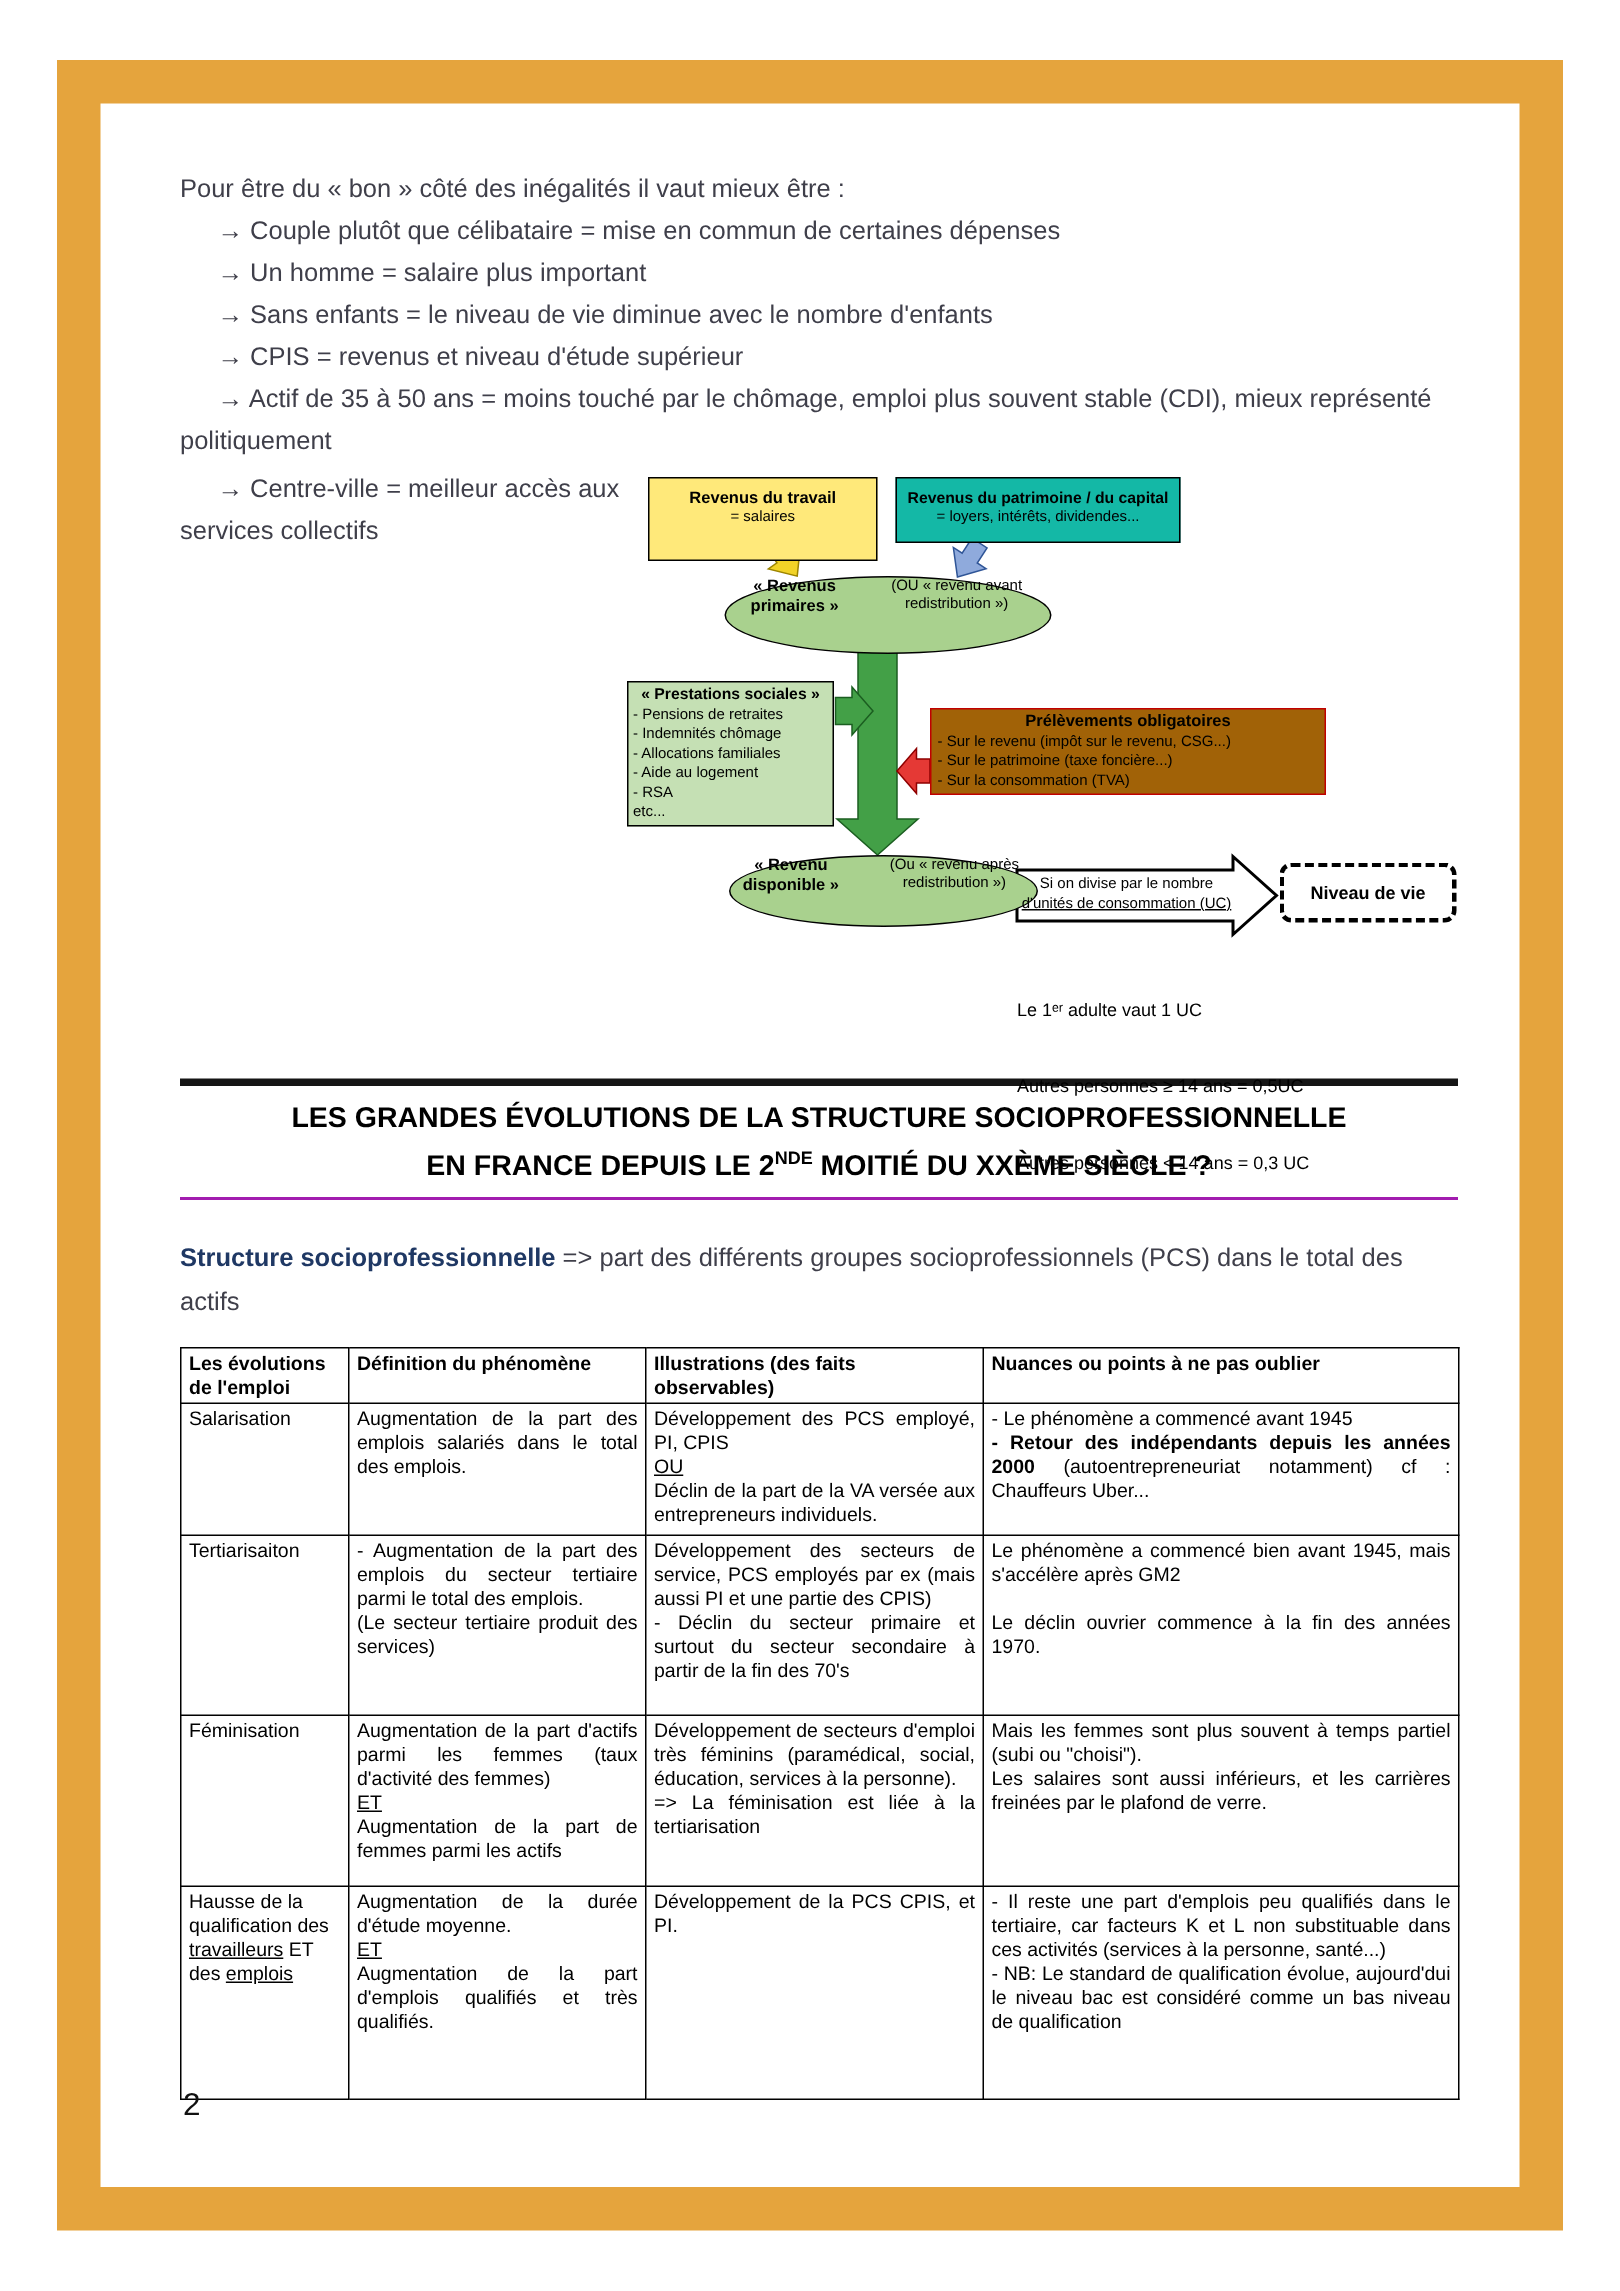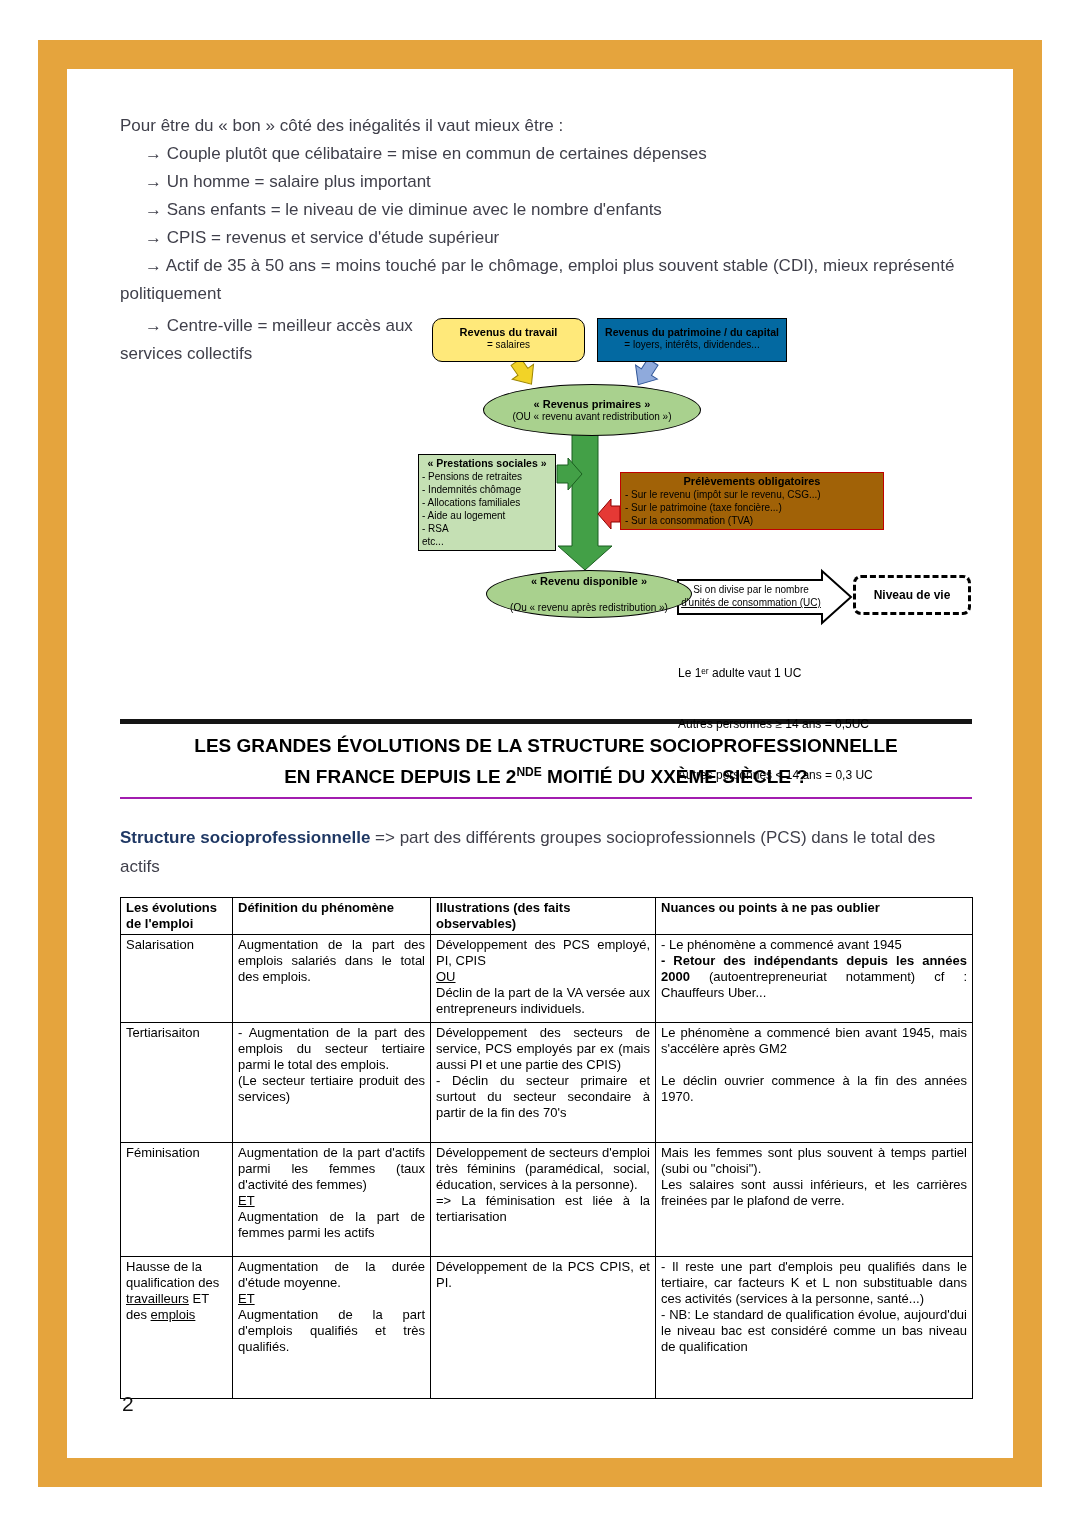--- a/index.html
+++ b/index.html
@@ -19,26 +19,26 @@
   .lead { margin:0; line-height:28px; }
   .bullet { margin:0; line-height:28px; text-indent:25px; }
 
   
   .diagram { position:relative; height:395px; }
   .side-bullet { position:absolute; left:0; top:4px; width:300px; }
   .arrows { position:absolute; left:0; top:0; }
   .dbox { position:absolute; border:1px solid #000; color:#000; text-align:center; }
   .dtitle { font-weight:bold; font-size:11px; line-height:13px; color:#000; }
   .dsub { font-size:10px; line-height:12px; color:#000; }
-  .work-box { left:312px; top:10px; width:153px; height:44px; background:#FFE97A; padding-top:7px;border-radius:10px; }
-  .capital-box { left:477px; top:10px; width:190px; height:44px; background:#0369a1; padding-top:7px; }
+  .work-box { left:312px; top:10px; width:153px; height:56px; background:#FFE97A; padding-top:7px; }
+  .capital-box { left:477px; top:10px; width:190px; height:44px; background:#14b8a6; padding-top:7px; }
   .capital-box .dtitle { font-size:10.5px; }
   .ellipse {
     position:absolute; border:1px solid #000; background:#A9D18E; border-radius:50%;
-    display:flex; flex-direction:column; justify-content:center; text-align:center; color:#000;
+    display:flex; flex-direction:row; justify-content:center; text-align:center; color:#000;
   }
   .primary-ellipse { left:363px; top:76px; width:218px; height:52px; }
   .disposable-ellipse { left:366px; top:262px; width:206px; height:48px;gap:14px; }
   .benefits-box {
     position:absolute; left:298px; top:146px; width:138px; height:97px;
     background:#C5E0B4; border:1px solid #000; padding:2px 3px; text-align:left;
   }
   .benefits-box .dtitle { text-align:center; font-size:10.5px; }
   .ditem { font-size:10px; line-height:13px; color:#000; }
   .levies-box {
@@ -97,21 +97,21 @@
   <div class="frame"></div>
 
   <div class="content">
 
     <p class="lead">Pour être du « bon » côté des inégalités il vaut mieux être :</p>
 
     <div>
         <div class="bullet">→ Couple plutôt que célibataire = mise en commun de certaines dépenses</div>
         <div class="bullet">→ Un homme = salaire plus important</div>
         <div class="bullet">→ Sans enfants = le niveau de vie diminue avec le nombre d'enfants</div>
-        <div class="bullet">→ CPIS = revenus et service d'étude supérieur</div>
+        <div class="bullet">→ CPIS = revenus et niveau d'étude supérieur</div>
         <div class="bullet">→ Actif de 35 à 50 ans = moins touché par le chômage, emploi plus souvent stable (CDI), mieux représenté politiquement</div>
       </div>
 
     <div class="diagram">
 
       <div class="bullet side-bullet">→ Centre-ville = meilleur accès aux services collectifs</div>
 
       <svg class="arrows" width="852" height="395" viewBox="0 0 852 395">
         <polygon points="452,126 478,126 478,238 492,238 465,262 438,238 452,238" fill="#43A047" stroke="#1B5E20" stroke-width="1"></polygon>
         <g transform="translate(396,54) rotate(-35)">

